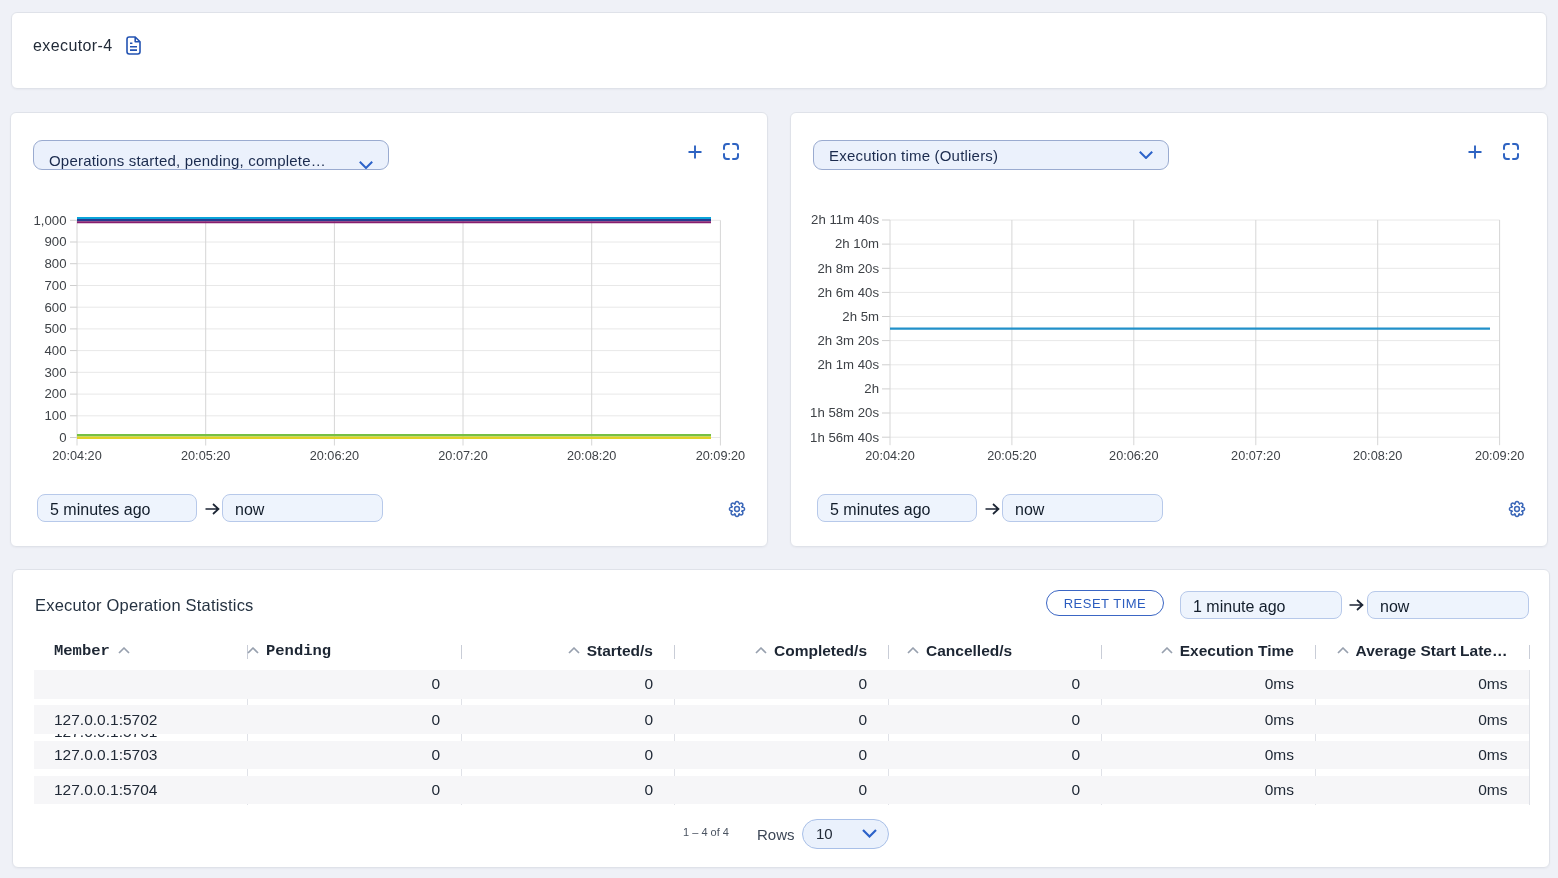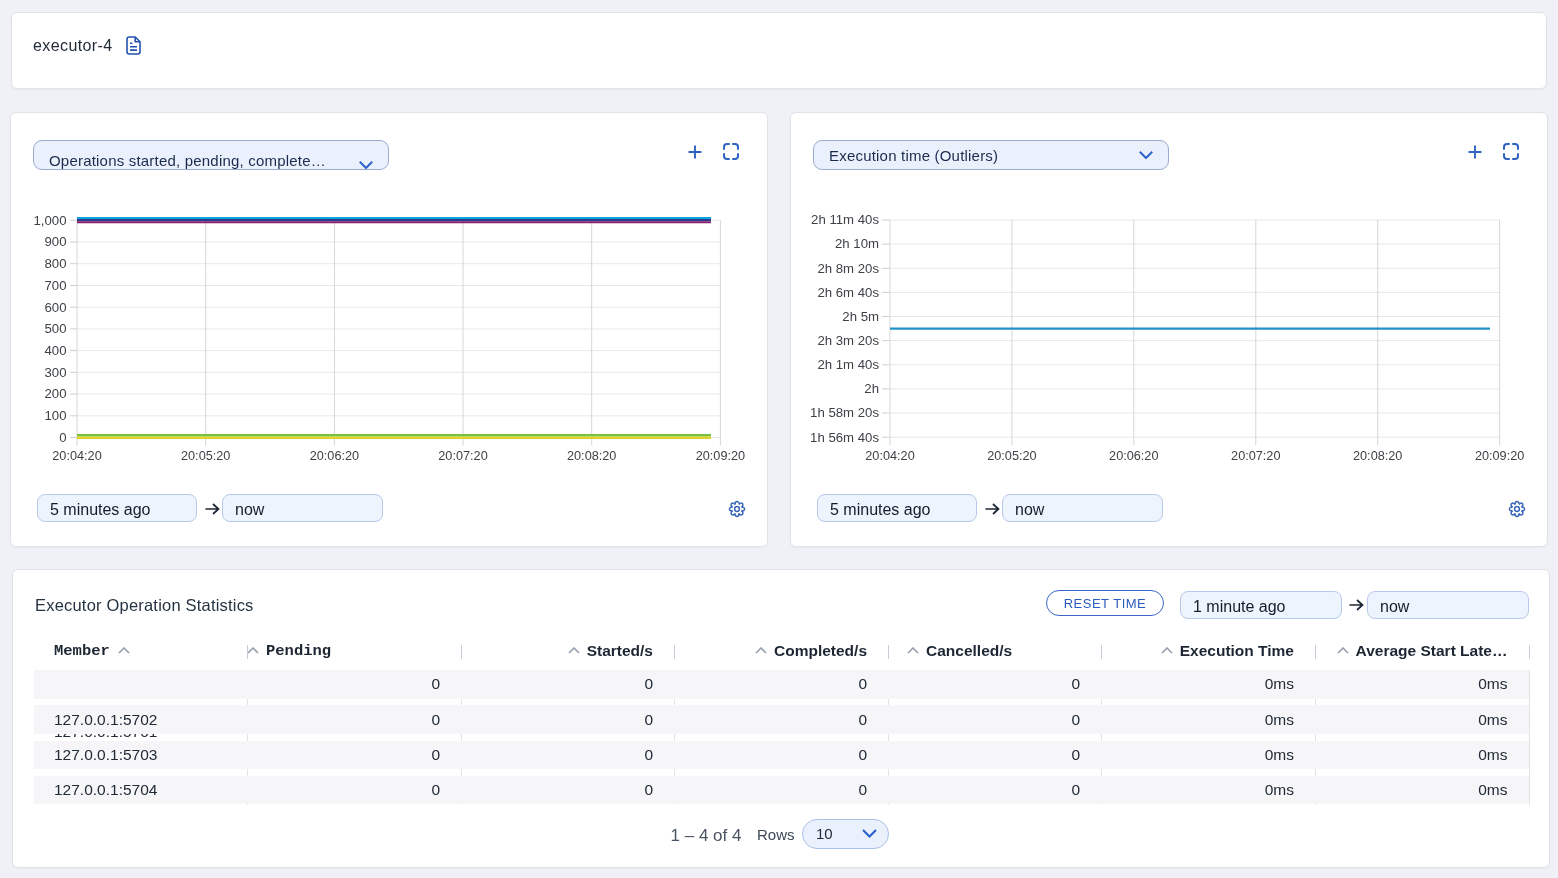--- a/index.html
+++ b/index.html
@@ -220,21 +220,21 @@
       <div class="cell" style="left:1088px;top:171.1px;width:193px;justify-content:flex-end;">0ms</div>
       <div class="cell" style="left:1302px;top:171.1px;width:192.5px;justify-content:flex-end;">0ms</div>
       <div class="rowband" style="top:206.4px;"></div>
       <div class="cell" style="left:41px;top:206.4px;">127.0.0.1:5704</div>
       <div class="cell" style="left:234px;top:206.4px;width:193px;justify-content:flex-end;">0</div>
       <div class="cell" style="left:448px;top:206.4px;width:192px;justify-content:flex-end;">0</div>
       <div class="cell" style="left:661px;top:206.4px;width:193px;justify-content:flex-end;">0</div>
       <div class="cell" style="left:875px;top:206.4px;width:192px;justify-content:flex-end;">0</div>
       <div class="cell" style="left:1088px;top:206.4px;width:193px;justify-content:flex-end;">0ms</div>
       <div class="cell" style="left:1302px;top:206.4px;width:192.5px;justify-content:flex-end;">0ms</div>
-      <div style="position:absolute;left:643px;top:256.5px;width:100px;text-align:center;font-size:17px;color:#4a5361;">1 – 4 of 4</div>
+      <div style="position:absolute;left:643px;top:256.5px;width:100px;text-align:center;font-size:11px;color:#4a5361;">1 – 4 of 4</div>
       <div style="position:absolute;left:744px;top:256.5px;font-size:15px;color:#3c4656;">Rows</div>
       <div style="position:absolute;left:789px;top:249px;width:87px;height:30px;box-sizing:border-box;background:#eaf1fc;border:1px solid #a9c0e8;border-radius:15px;display:flex;align-items:center;">
         <span style="margin-left:13px;font-size:15px;color:#212a37;">10</span>
         <svg width="15" height="9" viewBox="0 0 15 9" style="position:absolute;left:59px;">
           <path d="M1 1 L7.5 7.5 L14 1" stroke="#2c62c9" stroke-width="2.2" fill="none"></path>
         </svg>
       </div>
     </div>
   </div>
 </body></html>

